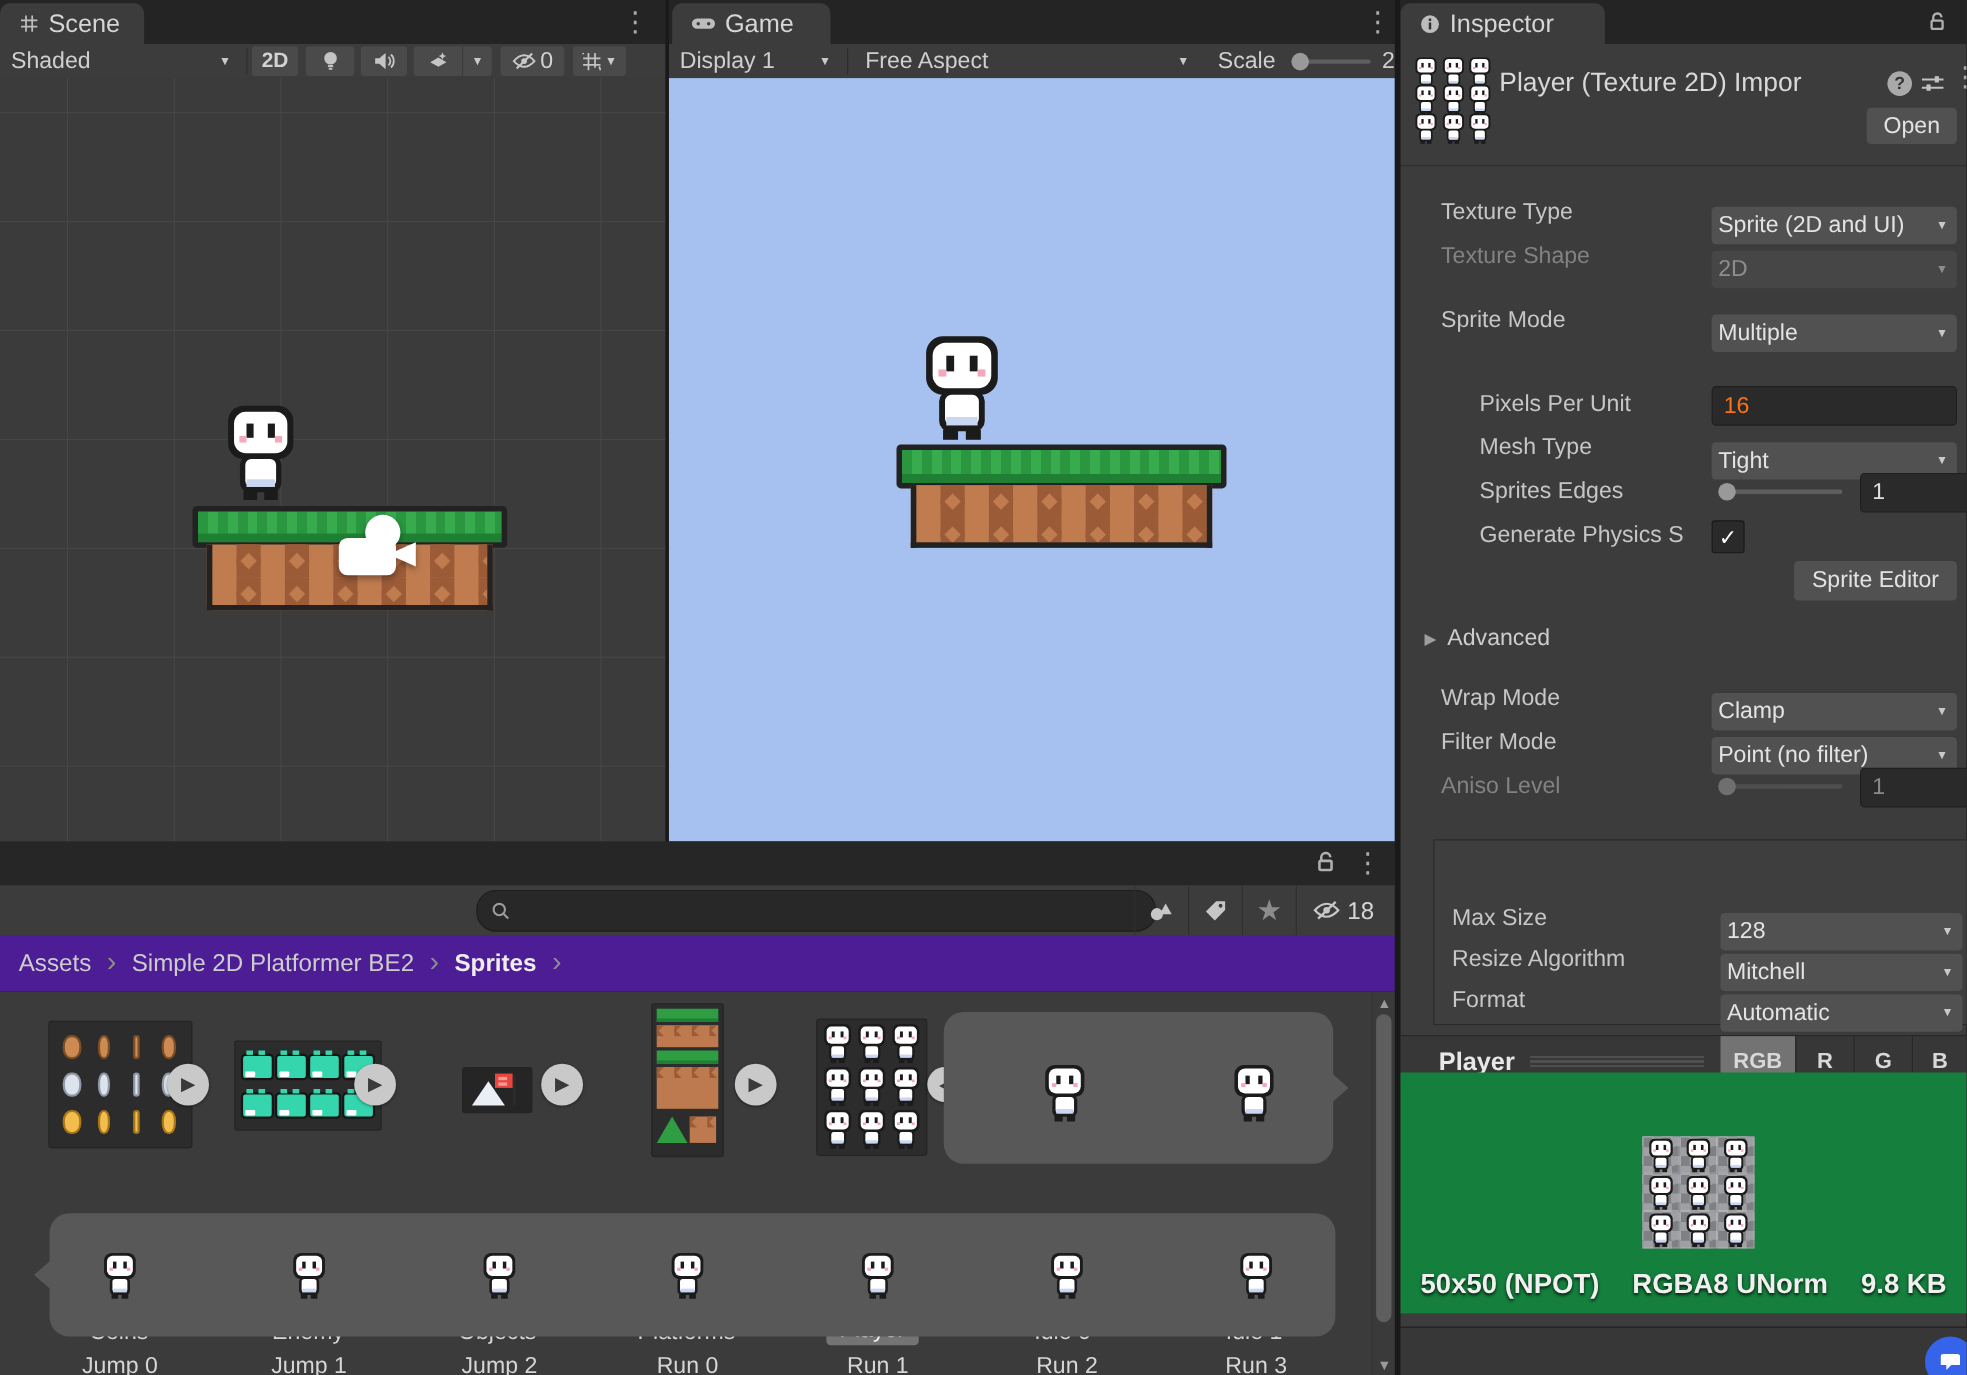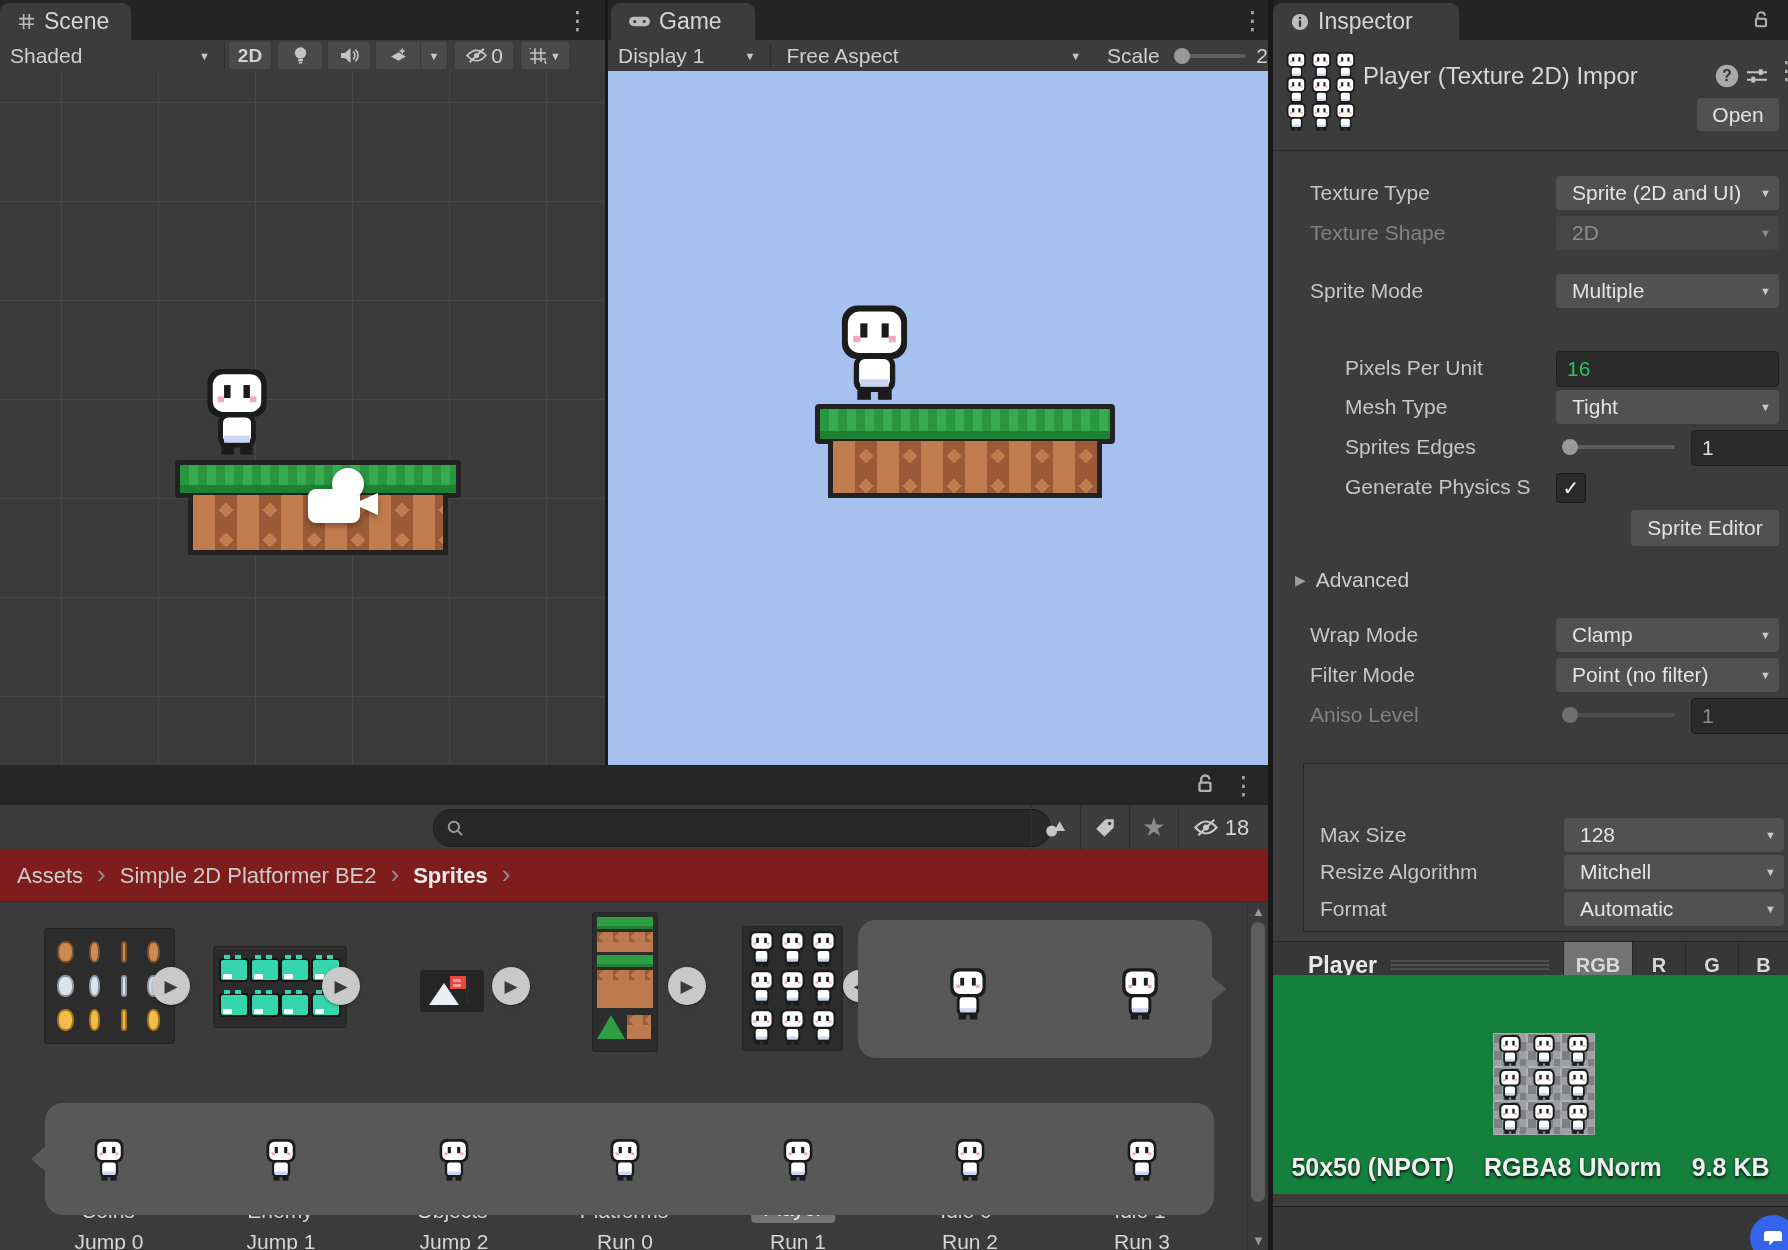--- a/index.html
+++ b/index.html
@@ -67,26 +67,26 @@
   #open-btn{position:absolute;left:424px;top:58px;width:82px;height:33px;background:#515151;
             border-radius:4px;display:flex;align-items:center;justify-content:center;
             font-size:21px;color:#E2E2E2;}
   .mini-grid{display:grid;grid-template-columns:repeat(3,1fr);grid-template-rows:repeat(3,1fr);}
 
   .irow{position:absolute;left:0;width:100%;height:34px;}
   .ilbl{position:absolute;left:37px;top:50%;transform:translateY(-50%);font-size:21px;color:#C6C6C6;white-space:nowrap;}
   .ilbl.ind{left:72px;}
   .ilbl.dim{color:#828282;}
   .dd{position:absolute;left:283px;right:9px;height:34px;background:#515151;border-radius:4px;
-      display:flex;align-items:center;padding:0 26px 0 16px;font-size:21px;color:#E3E3E3;white-space:nowrap;}
+      display:flex;align-items:center;padding:0 26px 0 6px;font-size:21px;color:#E3E3E3;white-space:nowrap;margin-top:12px;}
   .dd .dda{position:absolute;right:8px;}
   .dd.dim{background:#464646;color:#8D8D8D;}
   .dd.dim .dda{color:#8D8D8D;}
   .tinput{position:absolute;left:283px;right:9px;height:34px;background:#2A2A2A;
-          border:1px solid #1F1F1F;border-radius:4px;color:#22c55e;font-size:21px;
+          border:1px solid #1F1F1F;border-radius:4px;color:#f97316;font-size:21px;
           display:flex;align-items:center;padding:0 10px;}
   .numbox{position:absolute;left:418px;width:88px;height:34px;background:#2A2A2A;
           border:1px solid #1F1F1F;border-radius:4px;color:#DFDFDF;font-size:21px;
           display:flex;align-items:center;padding:0 10px;}
   .numbox.dim{color:#8A8A8A;}
   .rslider{position:absolute;left:290px;width:112px;top:15px;}
   .checkbox{position:absolute;left:283px;top:3px;width:28px;height:28px;background:#2A2A2A;
             border:1px solid #191919;border-radius:3px;display:flex;align-items:center;
             justify-content:center;color:#FFF;font-size:20px;font-weight:bold;}
   #sprite-editor-btn{position:absolute;left:358px;top:510px;width:148px;height:36px;background:#515151;
@@ -130,21 +130,21 @@
   
   #project{left:0;top:765px;width:1268px;height:485px;background:#3C3C3C;}
   #proj-tabrow{position:absolute;left:0;top:0;width:100%;height:40px;background:#262626;}
   #proj-toolbar{position:absolute;left:0;top:40px;width:100%;height:45px;background:#3C3C3C;
                 border-bottom:1px solid #2E2E2E;}
   #proj-search{position:absolute;left:433px;top:4px;width:592px;height:36px;background:#282828;
       border:1px solid #1D1D1D;border-radius:18px;display:flex;align-items:center;padding:0 12px;gap:8px;}
   #proj-search input{flex:1;background:transparent;border:none;outline:none;color:#DDD;font-size:20px;}
   .pt-btn{position:absolute;top:0;height:45px;display:flex;align-items:center;justify-content:center;
           border-left:1px solid #2F2F2F;}
-  #breadcrumb{position:absolute;left:0;top:85px;width:100%;height:52px;background:#7f1d1d;
+  #breadcrumb{position:absolute;left:0;top:85px;width:100%;height:52px;background:#4c1d95;
       border-bottom:1px solid #2F2F2F;display:flex;align-items:center;padding-left:17px;gap:14px;
       font-size:22px;color:#CCC;box-sizing:border-box;}
   .crumb-sep{font-size:26px;color:#8E8E8E;line-height:20px;margin-top:-4px;}
   #crumb-current{font-weight:bold;color:#EDEDED;}
   #asset-area{position:absolute;left:0;top:137px;width:100%;height:348px;background:#3B3B3B;}
 
   .thumb{position:absolute;background:#2C2C2C;border:1px solid #242424;border-radius:3px;box-sizing:border-box;}
   .badge{position:absolute;width:38px;height:38px;border-radius:50%;background:#C9C9C9;
          display:flex;align-items:center;justify-content:center;color:#3A3A3A;font-size:17px;
          box-shadow:0 1px 3px rgba(0,0,0,.4);}

